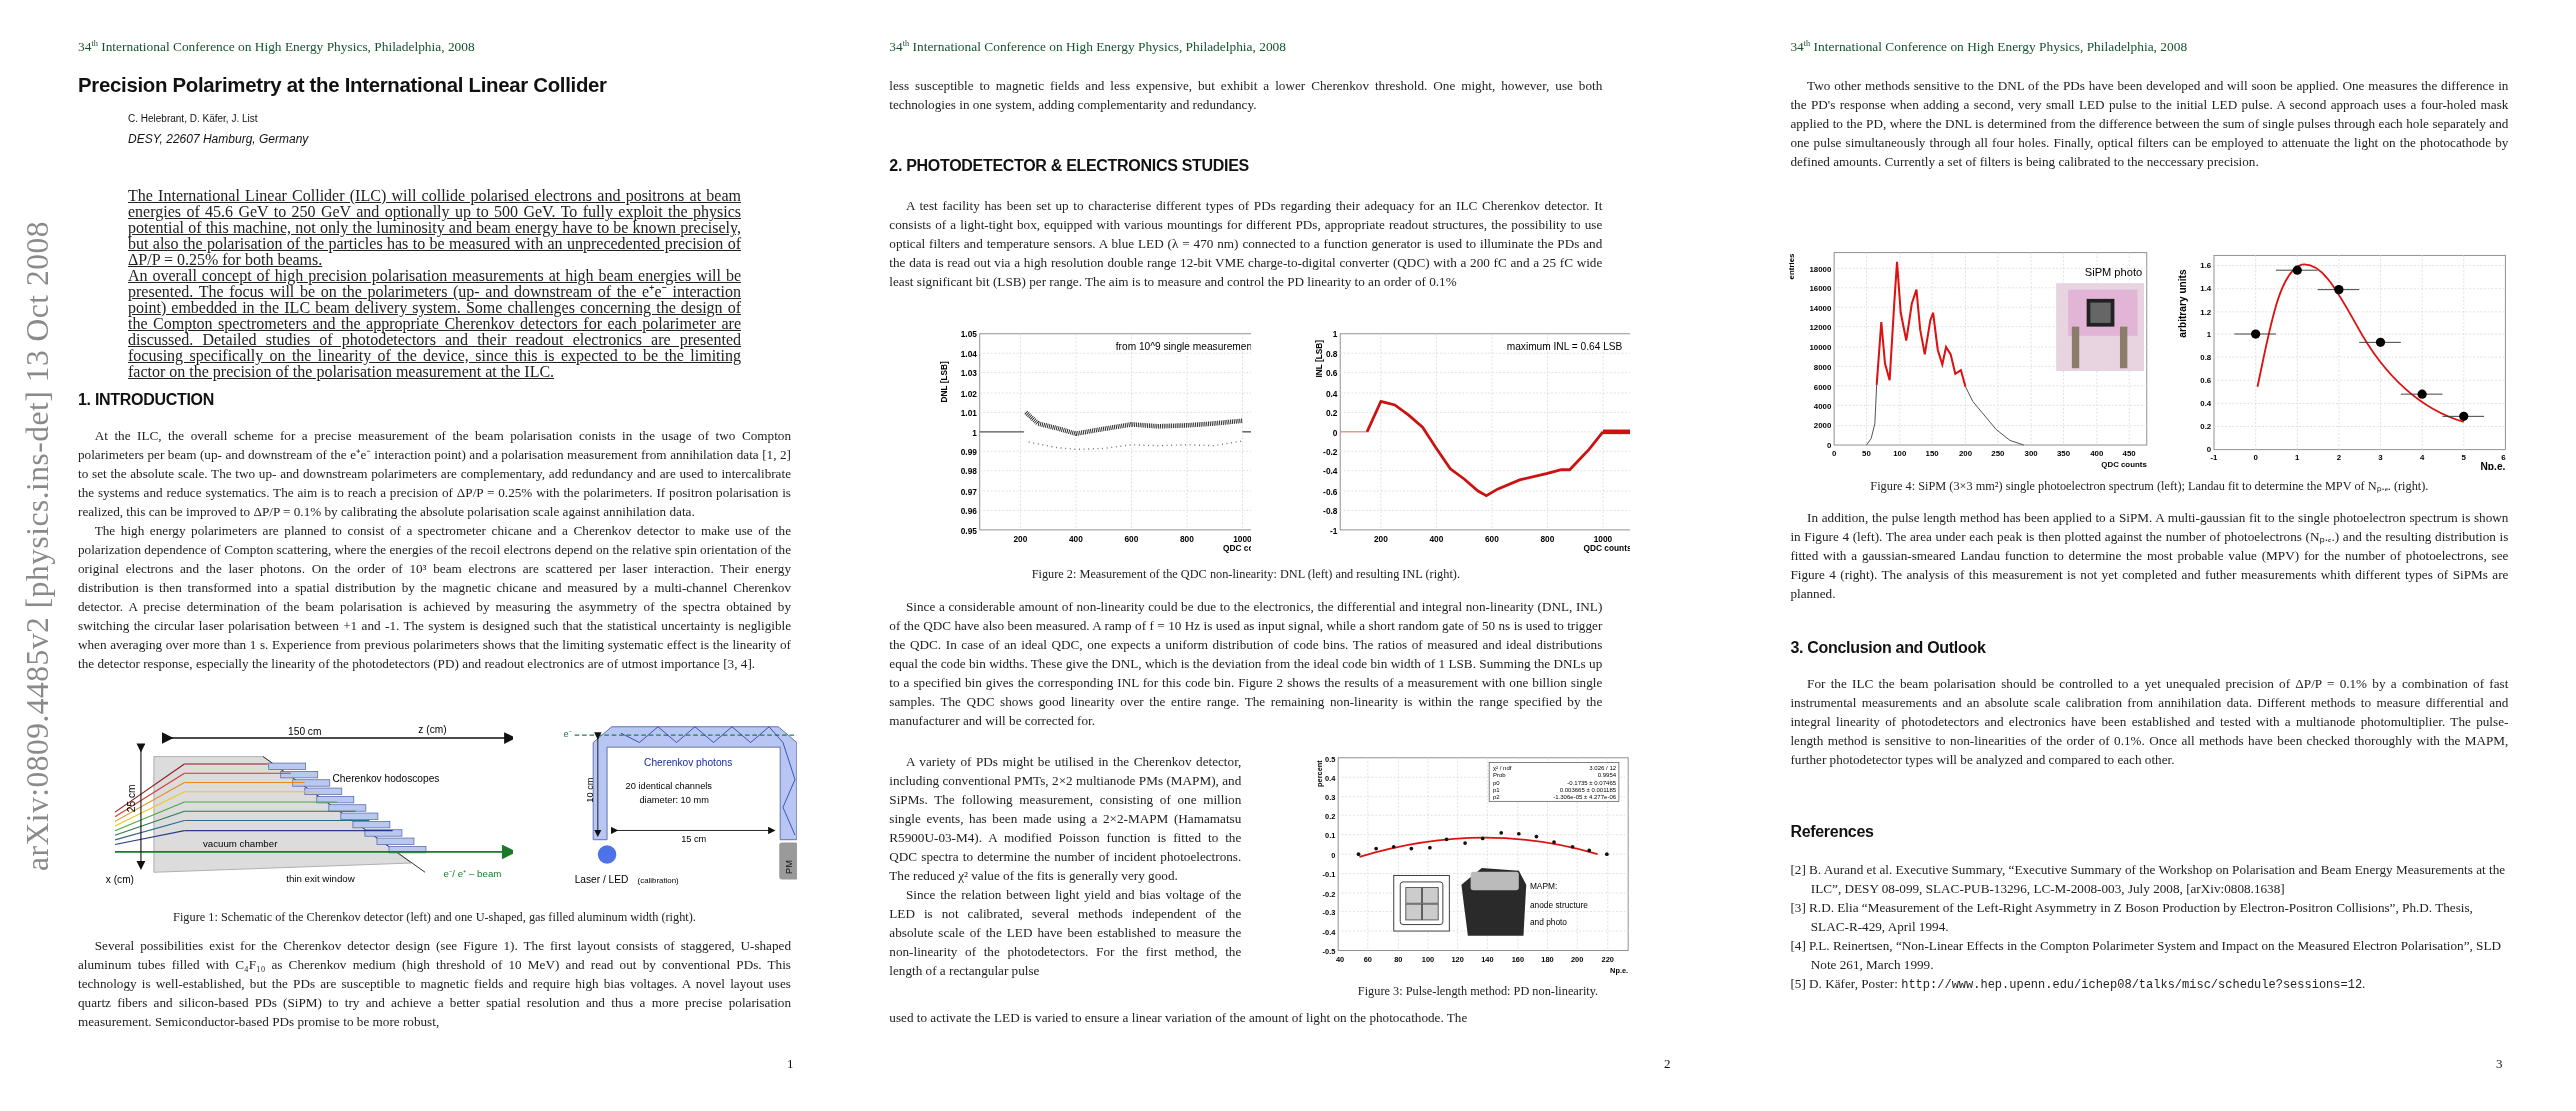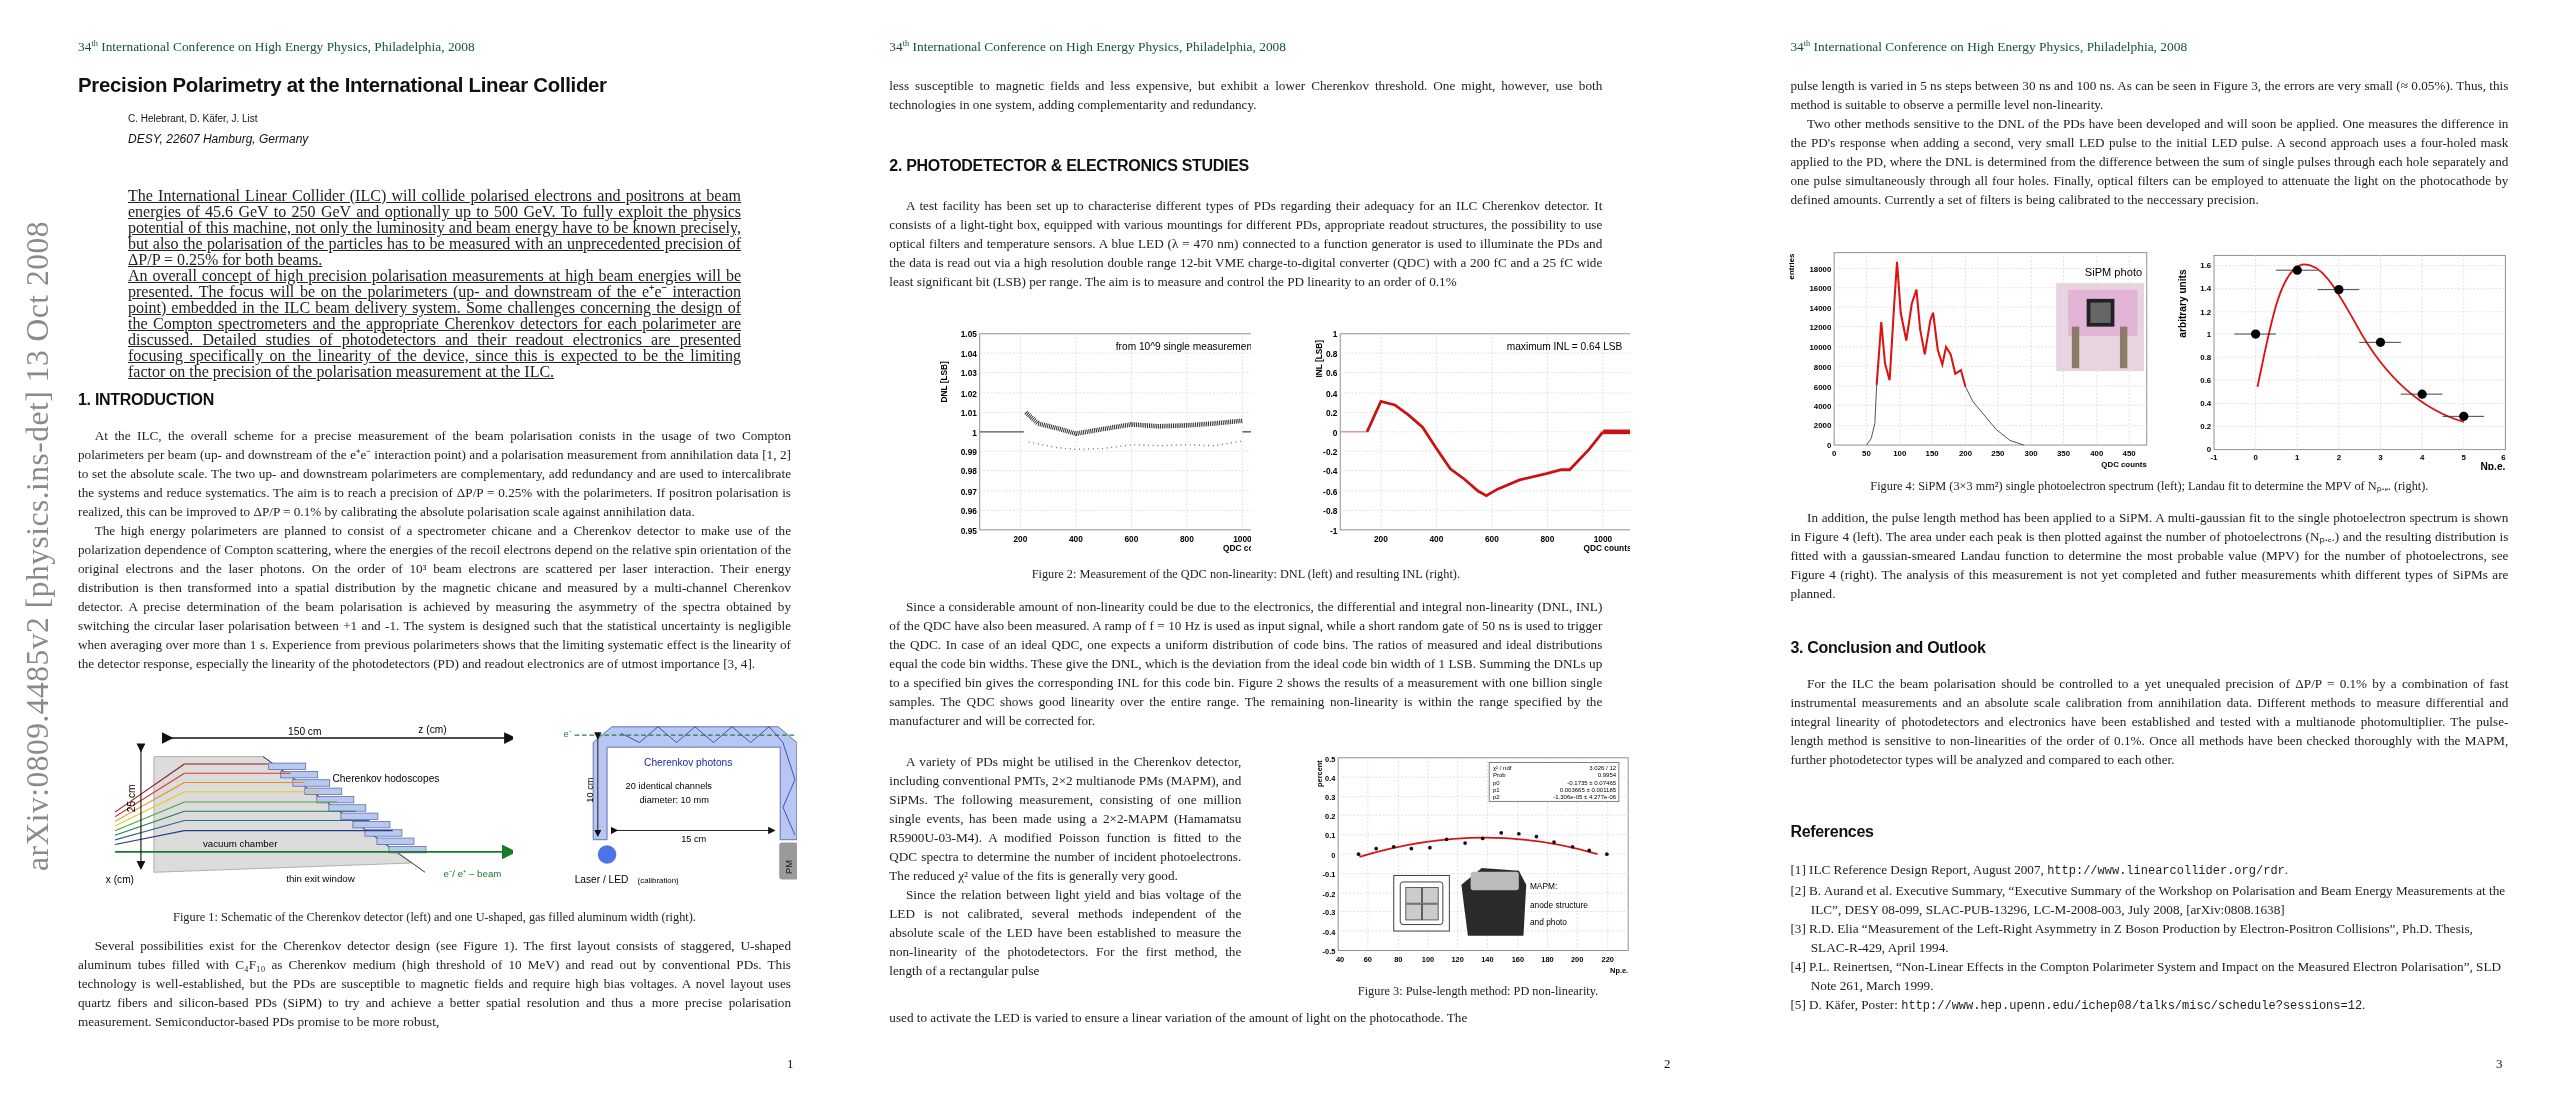--- a/index.html
+++ b/index.html
@@ -333,21 +333,20 @@
     <text x="338" y="235" font-size="8" font-weight="bold" text-anchor="end">Np.e.</text>
     <text x="8" y="20" font-size="8" font-weight="bold" transform="rotate(-90 8 20)" text-anchor="middle">percent</text>
   </svg>
   <div class="caption" style="left:445px;top:984px;width:306px;">Figure 3: Pulse-length method: PD non-linearity.</div>
   <div class="pagenum" style="left:784px;top:1056px;">2</div>
 </div>
 
 <div class="page p3">
   <div class="conf" style="left:7.4px;"><span>34</span><sup>th</sup><span> International Conference on High Energy Physics, Philadelphia, 2008</span></div>
   <div class="txt" style="left:7.4px;top:76px;width:718px;">
-    <p class="noind">pulse length is varied in 5 ns steps between 30 ns and 100 ns. As can be seen in Figure 3, the errors are very small (≈ 0.05%). Thus, this method is suitable to observe a permille level non-linearity.</p>
     <p>Two other methods sensitive to the DNL of the PDs have been developed and will soon be applied. One measures the difference in the PD's response when adding a second, very small LED pulse to the initial LED pulse. A second approach uses a four-holed mask applied to the PD, where the DNL is determined from the difference between the sum of single pulses through each hole separately and one pulse simultaneously through all four holes. Finally, optical filters can be employed to attenuate the light on the photocathode by defined amounts. Currently a set of filters is being calibrated to the neccessary precision.</p>
   </div>
 
   <svg class="fig" style="left:0px;top:248px;" width="389" height="222" viewBox="0 0 420 240">
     <rect x="55" y="5" width="338" height="208" fill="#fff" stroke="#888"></rect>
     <g stroke="#ddd" stroke-dasharray="2,2">
       <line x1="90" y1="5" x2="90" y2="213"></line>
         <line x1="126" y1="5" x2="126" y2="213"></line>
         <line x1="161" y1="5" x2="161" y2="213"></line>
         <line x1="197" y1="5" x2="197" y2="213"></line>
@@ -467,21 +466,20 @@
   <div class="caption" style="left:7.4px;top:477px;width:718px;">Figure 4: SiPM (3×3 mm²) single photoelectron spectrum (left); Landau fit to determine the MPV of Nₚ.ₑ. (right).</div>
   <div class="txt" style="left:7.4px;top:508px;width:718px;">
       <p>In addition, the pulse length method has been applied to a SiPM. A multi-gaussian fit to the single photoelectron spectrum is shown in Figure 4 (left). The area under each peak is then plotted against the number of photoelectrons (Nₚ.ₑ.) and the resulting distribution is fitted with a gaussian-smeared Landau function to determine the most probable value (MPV) for the number of photoelectrons, see Figure 4 (right). The analysis of this measurement is not yet completed and futher measurements whith different types of SiPMs are planned.</p>
     </div>
   <div class="sec" style="left:7.4px;top:639px;">3. Conclusion and Outlook</div>
   <div class="txt" style="left:7.4px;top:674px;width:718px;">
       <p>For the ILC the beam polarisation should be controlled to a yet unequaled precision of ΔP/P = 0.1% by a combination of fast instrumental measurements and an absolute scale calibration from annihilation data. Different methods to measure differential and integral linearity of photodetectors and electronics have been established and tested with a multianode photomultiplier. The pulse-length method is sensitive to non-linearities of the order of 0.1%. Once all methods have been checked thoroughly with the MAPM, further photodetector types will be analyzed and compared to each other.</p>
     </div>
   <div class="sec" style="left:7.4px;top:823px;">References</div>
   <div class="refs" style="left:7.4px;top:860px;width:718px;">
-    <div><span>[1]</span> <span>ILC Reference Design Report, August 2007,   </span><span class="mono">http://www.linearcollider.org/rdr</span><span>.</span></div>
     <div><span>[2]</span> <span>B. Aurand et al. Executive Summary, “Executive Summary of the Workshop on Polarisation and Beam Energy Measurements at the ILC”, DESY 08-099, SLAC-PUB-13296, LC-M-2008-003, July 2008,   [arXiv:0808.1638]</span></div>
     <div><span>[3]</span> <span>R.D. Elia “Measurement of the Left-Right Asymmetry in Z Boson Production by Electron-Positron Collisions”, Ph.D. Thesis, SLAC-R-429, April 1994.</span></div>
     <div><span>[4]</span> <span>P.L. Reinertsen, “Non-Linear Effects in the Compton Polarimeter System and Impact on the Measured Electron Polarisation”, SLD Note 261, March 1999.</span></div>
     <div><span>[5]</span> <span>D. Käfer, Poster: </span><span class="mono">http://www.hep.upenn.edu/ichep08/talks/misc/schedule?sessions=12</span><span>.</span></div>
   </div>
   <div class="pagenum" style="left:713px;top:1056px;">3</div>
 </div>
 
 
 </body></html>

